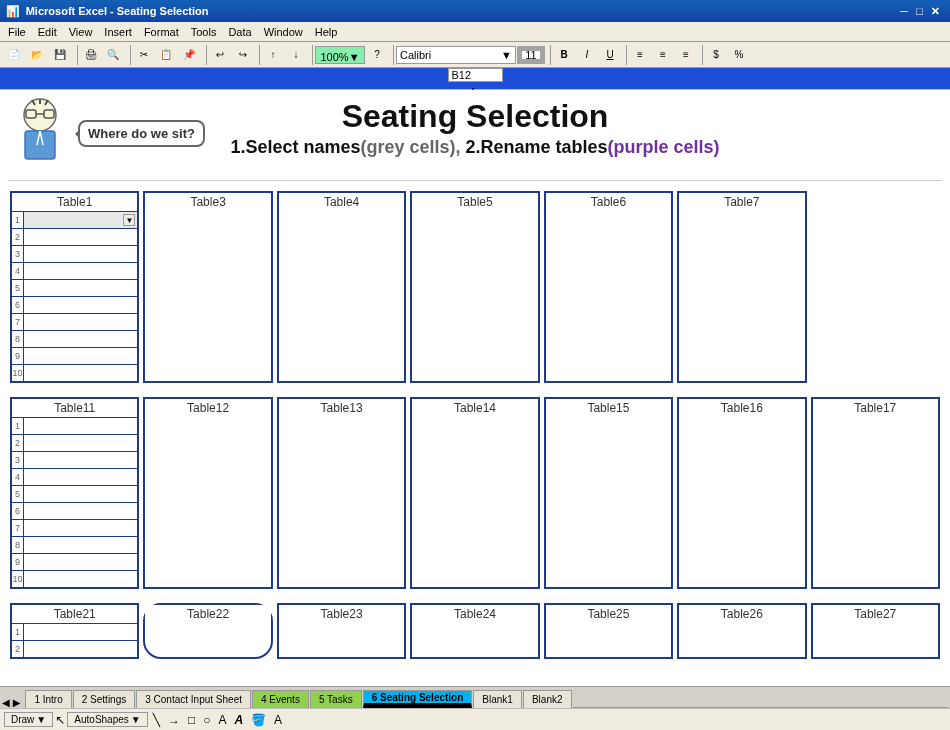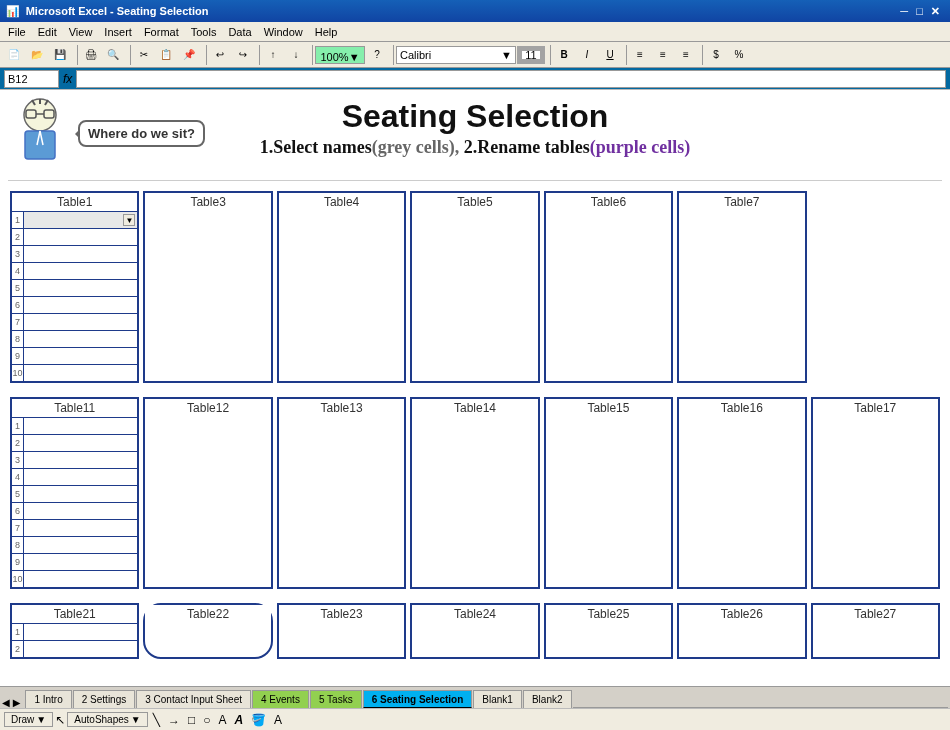--- a/index.html
+++ b/index.html
@@ -55,27 +55,28 @@
       border: 1px solid #999; background: white; height: 18px; width: 120px;
       font-size: 11px; display: flex; align-items: center; padding: 0 3px;
     }
     .font-size-box {
       border: 5px solid #a3a3a3; background: white; height: 18px; width: 28px;
       font-size: 11px; display: flex; align-items: center; justify-content: center;
     }
 
     
     .formula-bar {
-      background: #0369a1;
+      background: #1d4ed8;
       height: 22px;
       display: flex;
       align-items: center;
       border-bottom: 1px solid #bbb;
       padding: 0 4px;
       gap: 4px;
+      flex-direction: column;
     }
     .cell-ref {
       border: 1px solid #999; background: white; height: 18px; width: 55px;
       font-size: 11px; display: flex; align-items: center; padding: 0 3px;
     }
     .formula-input {
       flex: 1; border: 1px solid #999; background: white; height: 18px;
       font-size: 11px; padding: 0 3px; display: flex; align-items: center;
     }
 
@@ -130,21 +131,21 @@
       font-size: 32px;
       font-weight: bold;
       color: #111;
       font-family: Arial, sans-serif;
     }
 
     .sub-title {
       font-size: 18px;
       font-weight: bold;
       color: #111;
-      font-family: Liberation Serif, serif;
+      font-family: Liberation Sans, sans-serif;
     }
 
     .purple-text { color: #7030a0; }
     .grey-text { color: #666; }
 
     
     .tables-grid {
       display: grid;
       grid-template-columns: repeat(7, 1fr);
       gap: 0;
@@ -232,21 +233,21 @@
       font-size: 10px;
       display: flex;
       align-items: center;
       cursor: pointer;
       white-space: nowrap;
     }
 
     .tab.active {
       background: white;
       font-weight: bold;
-      border-bottom: 1px solid #000000;
+      border-bottom: 5px solid #000000;
       z-index: 1;
     }
 
     .tab.green-tab {
       background: #92d050;
     }
 
     .tab.blue-tab {
       background: #00b0f0;
       font-weight: bold;

